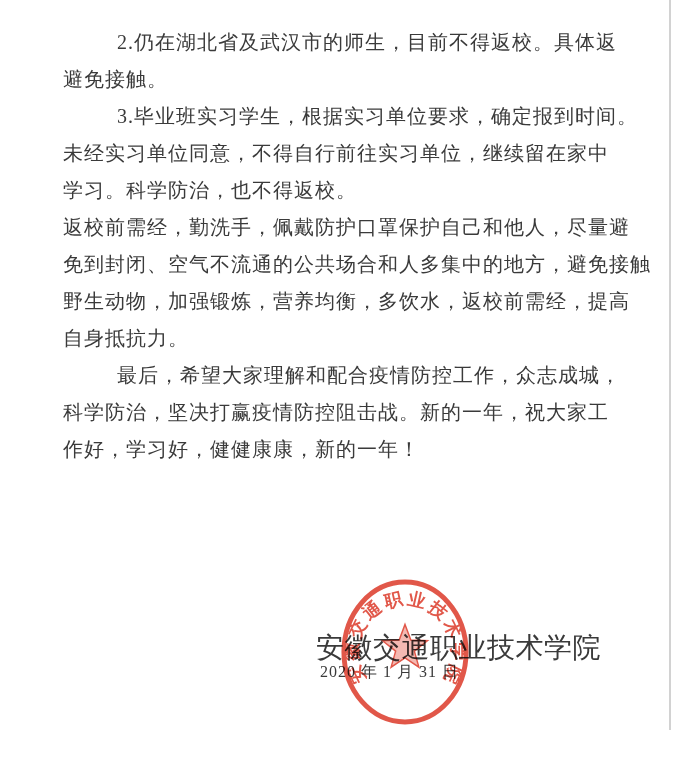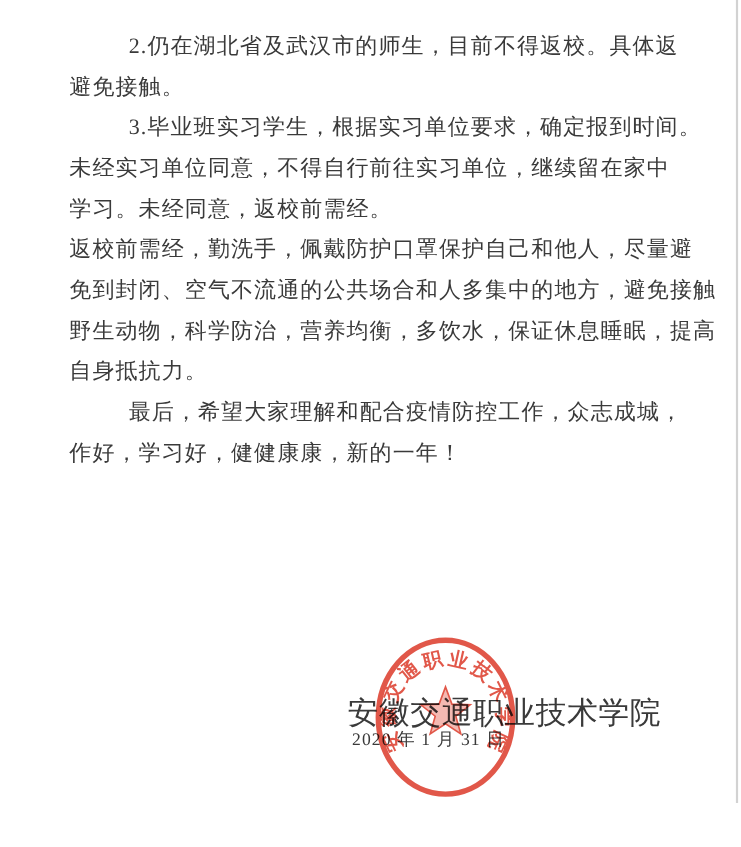--- a/index.html
+++ b/index.html
@@ -100,26 +100,27 @@
 </head>
 <body>
 
 <div class="page">
 
   <div class="body-text" id="body-text">
       <div class="line indent">2.仍在湖北省及武汉市的师生，目前不得返校。具体返</div>
       <div class="line">避免接触。</div>
       <div class="line indent">3.毕业班实习学生，根据实习单位要求，确定报到时间。</div>
       <div class="line">未经实习单位同意，不得自行前往实习单位，继续留在家中</div>
-      <div class="line">学习。未经同意，返校前需经。</div>
+      <div class="line">学习。科学防治，也不得返校。</div>
       <div class="line">返校前需经，勤洗手，佩戴防护口罩保护自己和他人，尽量避</div>
       <div class="line">免到封闭、空气不流通的公共场合和人多集中的地方，避免接触</div>
-      <div class="line">野生动物，科学防治，营养均衡，多饮水，保证休息睡眠，提高</div>
+      <div class="line">野生动物，加强锻炼，营养均衡，多饮水，返校前需经，提高</div>
       <div class="line">自身抵抗力。</div>
       <div class="line indent">最后，希望大家理解和配合疫情防控工作，众志成城，</div>
+      <div class="line">科学防治，坚决打赢疫情防控阻击战。新的一年，祝大家工</div>
       <div class="line">作好，学习好，健健康康，新的一年！</div>
     </div>
 
   <div class="sig-name">安徽交通职业技术学院</div>
 
   <div class="sig-date">2020 年 1 月 31 日</div>
 
   <svg class="stamp" id="stamp" viewBox="0 0 136 154" xmlns="http://www.w3.org/2000/svg">
     <ellipse cx="68" cy="77" rx="62" ry="71"></ellipse>
     <polygon class="star" points="68,49 73.9,64.9 90.8,65.6 77.5,76.1 82.1,92.4 68,83 53.9,92.4 58.5,76.1 45.2,65.6 62.1,64.9"></polygon>

